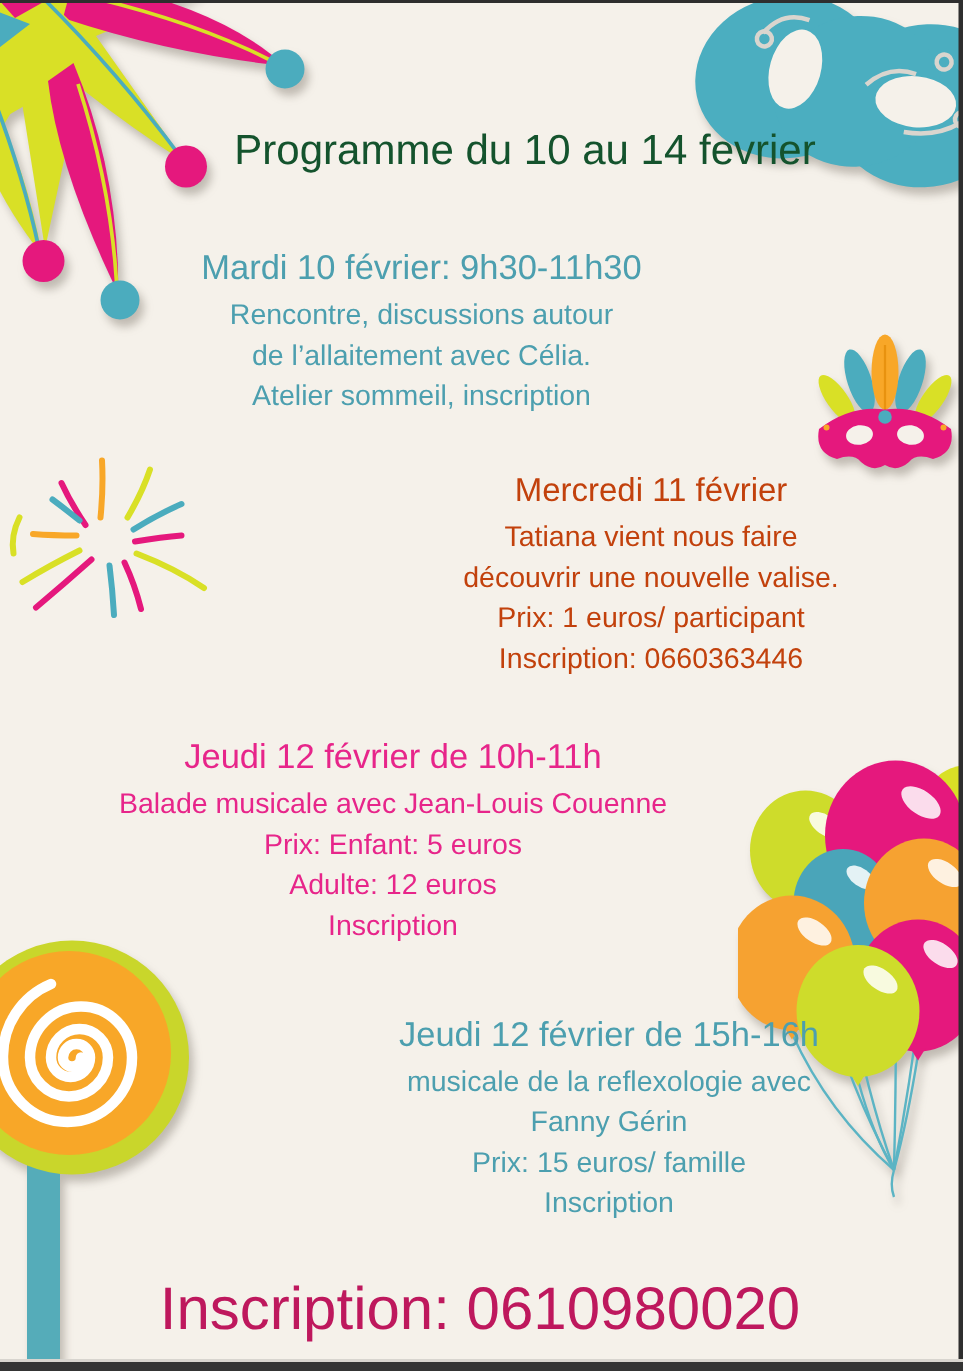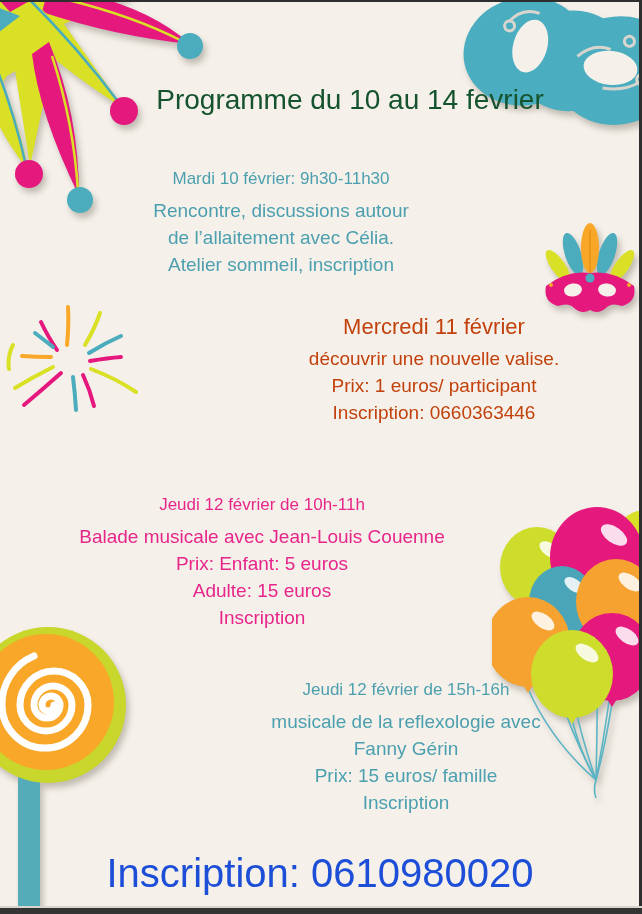--- a/index.html
+++ b/index.html
@@ -2,27 +2,27 @@
 <html><head>
 <meta charset="utf-8">
 <style>
   html,body{margin:0;padding:0;background:#888;}
   #canvas{
     position:relative;width:642px;height:914px;overflow:hidden;
     background:#F5F1EA;
     font-family:"Liberation Sans", sans-serif;
   }
   .txt{position:absolute;text-align:center;}
-  .ev-heading{font-size:17px;line-height:31px;margin-bottom:3px;}
+  .ev-heading{font-size:23px;line-height:31px;margin-bottom:3px;}
   .ev-line{font-size:19px;line-height:27px;}
   .teal{color:#4C9FAF;}
   .orange{color:#c2410c;}
   .pink{color:#E7258A;}
   #title{left:108px;top:84px;width:484px;font-size:28px;color:#14532d;}
-  #footer{left:70px;top:851px;width:500px;font-size:40px;color:#1d4ed8;}
+  #footer{left:70px;top:851px;width:500px;font-size:40px;color:#be185d;}
   #event1{left:92px;top:163px;width:378px;}
   #event2{left:283px;top:311px;width:302px;}
   #event3{left:62px;top:489px;width:400px;}
   #event4{left:245px;top:674px;width:322px;}
   .deco{position:absolute;pointer-events:none;}
   .shadowed{filter:drop-shadow(3px 5px 3px rgba(95,85,75,.35));}
   
   #frame-top{position:absolute;left:0;top:0;width:642px;height:2px;background:#2E2E2E;z-index:50;}
   #frame-right{position:absolute;right:0;top:0;width:3px;height:914px;background:#2E2E2E;z-index:50;}
   #frame-bottom{position:absolute;left:0;bottom:0;width:642px;height:6px;background:#343434;border-top:2px solid #D8D5CF;z-index:50;}
@@ -170,30 +170,31 @@
 
   <div class="txt teal" id="event1">
     <div class="ev-heading">Mardi 10 février: 9h30-11h30</div>
     <div class="ev-line">Rencontre, discussions autour</div>
     <div class="ev-line">de l’allaitement avec Célia.</div>
     <div class="ev-line">Atelier sommeil, inscription</div>
   </div>
 
   <div class="txt orange" id="event2">
     <div class="ev-heading" style="font-size:22px;">Mercredi 11 février</div>
+    <div class="ev-line">Tatiana vient nous faire</div>
     <div class="ev-line">découvrir une nouvelle valise.</div>
     <div class="ev-line">Prix: 1 euros/ participant</div>
     <div class="ev-line">Inscription: 0660363446</div>
   </div>
 
   <div class="txt pink" id="event3">
     <div class="ev-heading">Jeudi 12 février de 10h-11h</div>
     <div class="ev-line">Balade musicale avec Jean-Louis Couenne</div>
     <div class="ev-line">Prix: Enfant: 5 euros</div>
-    <div class="ev-line">Adulte: 15 euros</div>
+    <div class="ev-line">Adulte: 12 euros</div>
     <div class="ev-line">Inscription</div>
   </div>
 
   <div class="txt teal" id="event4">
     <div class="ev-heading">Jeudi 12 février de 15h-16h</div>
     <div class="ev-line">musicale de la reflexologie avec</div>
     <div class="ev-line">Fanny Gérin</div>
     <div class="ev-line">Prix: 15 euros/ famille</div>
     <div class="ev-line">Inscription</div>
   </div>

